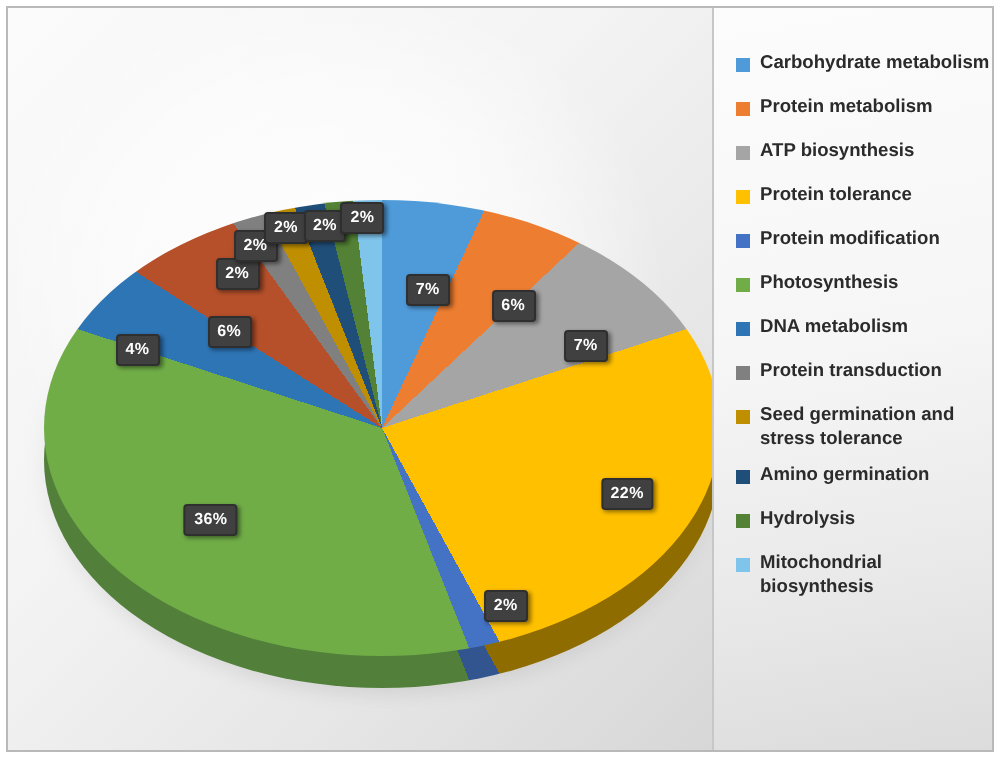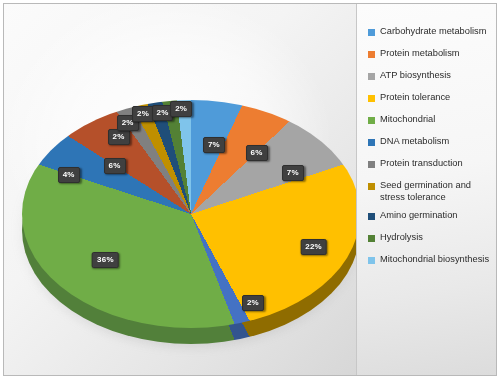--- a/index.html
+++ b/index.html
@@ -120,20 +120,21 @@
     height: 7px;
     flex: 0 0 auto;
     margin-top: 3px;
     margin-right: 5px;
   }
   .legend-text {
     font-size: 9.3px;
     color: #2b2b2b;
     line-height: 11.5px;
     font-family: "Liberation Sans", sans-serif;
+    font-weight: bold;
   }
 </style>
 </head>
 <body>
 
 <div id="screenshot">
   <div id="frame">
 
     <div id="sheen"></div>
 
@@ -171,22 +172,26 @@
         </div>
         <div class="legend-item">
           <span class="legend-swatch" style="background: rgb(165, 165, 165);"></span>
           <span class="legend-text">ATP biosynthesis</span>
         </div>
         <div class="legend-item">
           <span class="legend-swatch" style="background: rgb(255, 192, 0);"></span>
           <span class="legend-text">Protein tolerance</span>
         </div>
         <div class="legend-item">
+          <span class="legend-swatch" style="background: rgb(68, 114, 196);"></span>
+          <span class="legend-text">Protein modification</span>
+        </div>
+        <div class="legend-item">
           <span class="legend-swatch" style="background: rgb(112, 173, 71);"></span>
-          <span class="legend-text">Mitochondrial</span>
+          <span class="legend-text">Photosynthesis</span>
         </div>
         <div class="legend-item">
           <span class="legend-swatch" style="background: rgb(46, 117, 182);"></span>
           <span class="legend-text">DNA metabolism</span>
         </div>
         <div class="legend-item">
           <span class="legend-swatch" style="background: rgb(128, 128, 128);"></span>
           <span class="legend-text">Protein transduction</span>
         </div>
         <div class="legend-item two-line">

